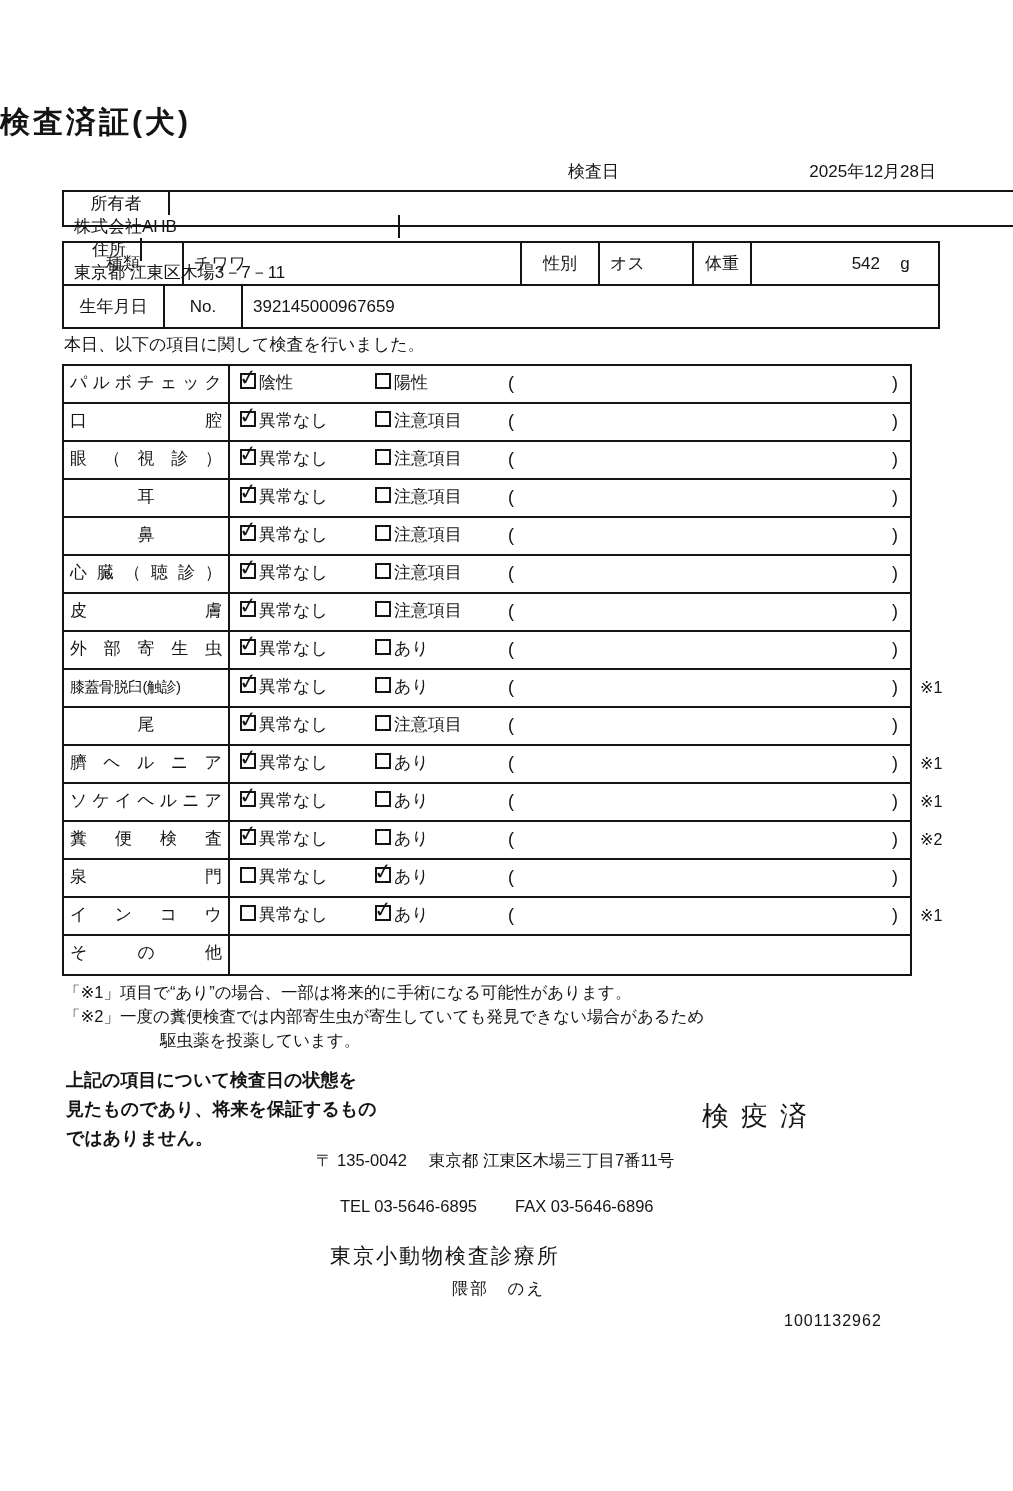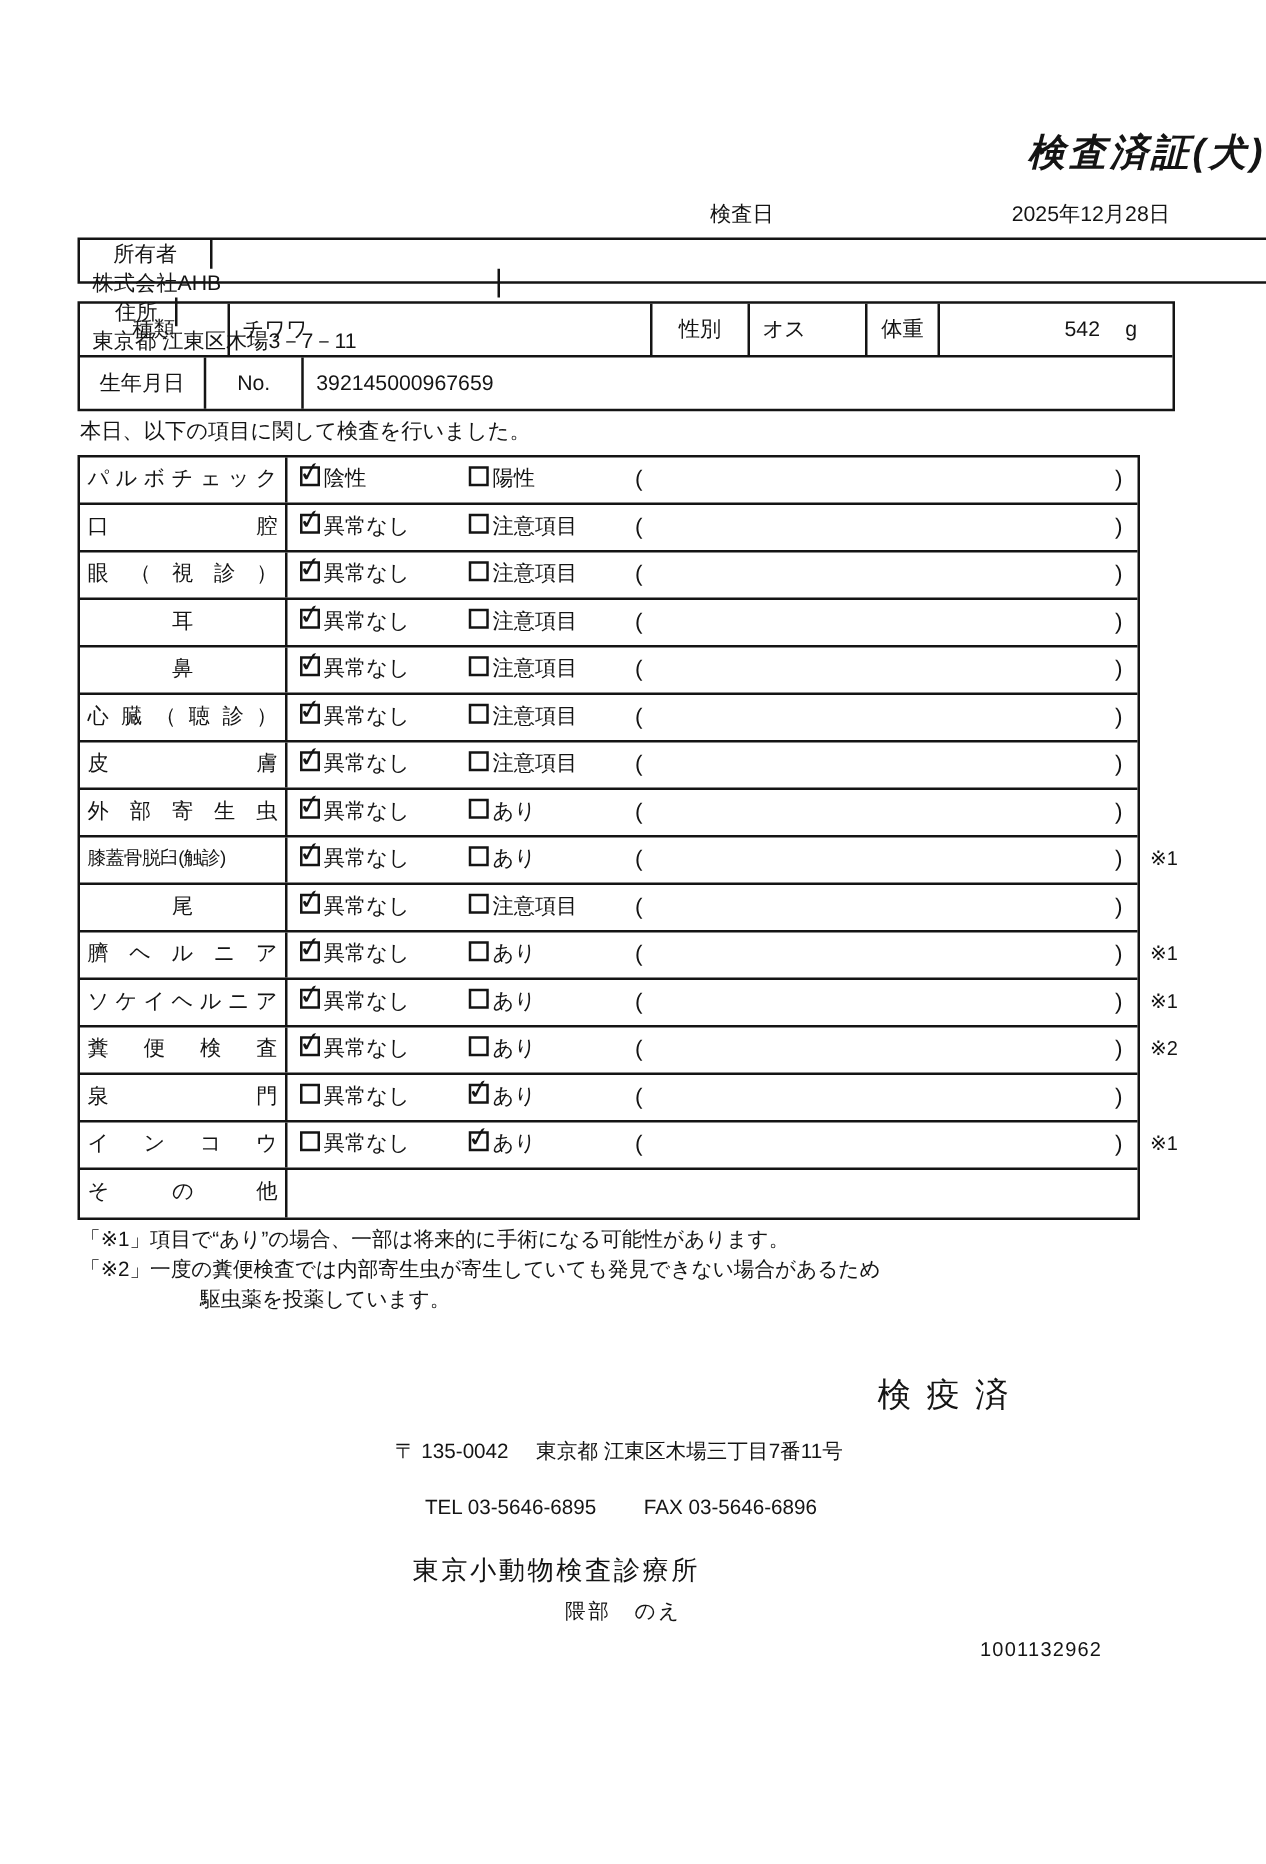--- a/index.html
+++ b/index.html
@@ -1,22 +1,22 @@
 <!DOCTYPE html>
 <html><head>
 <meta charset="utf-8">
 <style>
   html,body{margin:0;padding:0;background:#ffffff;}
   .page{
     position:relative;width:1013px;height:1491px;background:#ffffff;
     font-family:"Liberation Sans","DejaVu Sans",sans-serif;color:#141414;
     overflow:hidden;
   }
-  .title{position:absolute;top:102px;left:0;width:100%;text-align:right;
-    font-size:30px;font-weight:700;letter-spacing:3px;font-style:italic;}
+  .title{position:absolute;top:102px;left:0;width:100%;text-align:left;
+    font-size:30px;font-weight:700;letter-spacing:3px;}
   .date-row{position:absolute;top:160px;left:568px;width:368px;display:flex;
     justify-content:space-between;font-size:17px;}
   
   .t1{position:absolute;top:190px;left:62px;width:993px;height:37px;display:flex;
     border:2px solid #141414;box-sizing:border-box;font-size:17px;flex-direction:column;}
   .t1 .cell,.t2 .cell{display:flex;align-items:center;box-sizing:border-box;}
   .bR{border-right:2px solid #141414;}
   .t1 .c1{width:106px;justify-content:center;}
   .t1 .c2{width:336px;padding-left:10px;}
   .t1 .c3{width:78px;justify-content:center;padding-left:14px;}
@@ -262,20 +262,25 @@
         <div class="check-content"></div>
       </div>
     </div>
 
   <div class="notes">
     <div>「※1」項目で“あり”の場合、一部は将来的に手術になる可能性があります。</div>
     <div>「※2」一度の糞便検査では内部寄生虫が寄生していても発見できない場合があるため</div>
     <div class="indent">駆虫薬を投薬しています。</div>
   </div>
 
+  <div class="disclaimer">
+    <div>上記の項目について検査日の状態を</div>
+    <div>見たものであり、将来を保証するもの</div>
+    <div>ではありません。</div>
+  </div>
 
   <div class="stamp">検疫済</div>
 
   <div class="addr">
     <span>〒 135-0042</span>
     <span>東京都 江東区木場三丁目7番11号</span>
   </div>
 
   <div class="telfax">
     <span>TEL 03-5646-6895</span>

